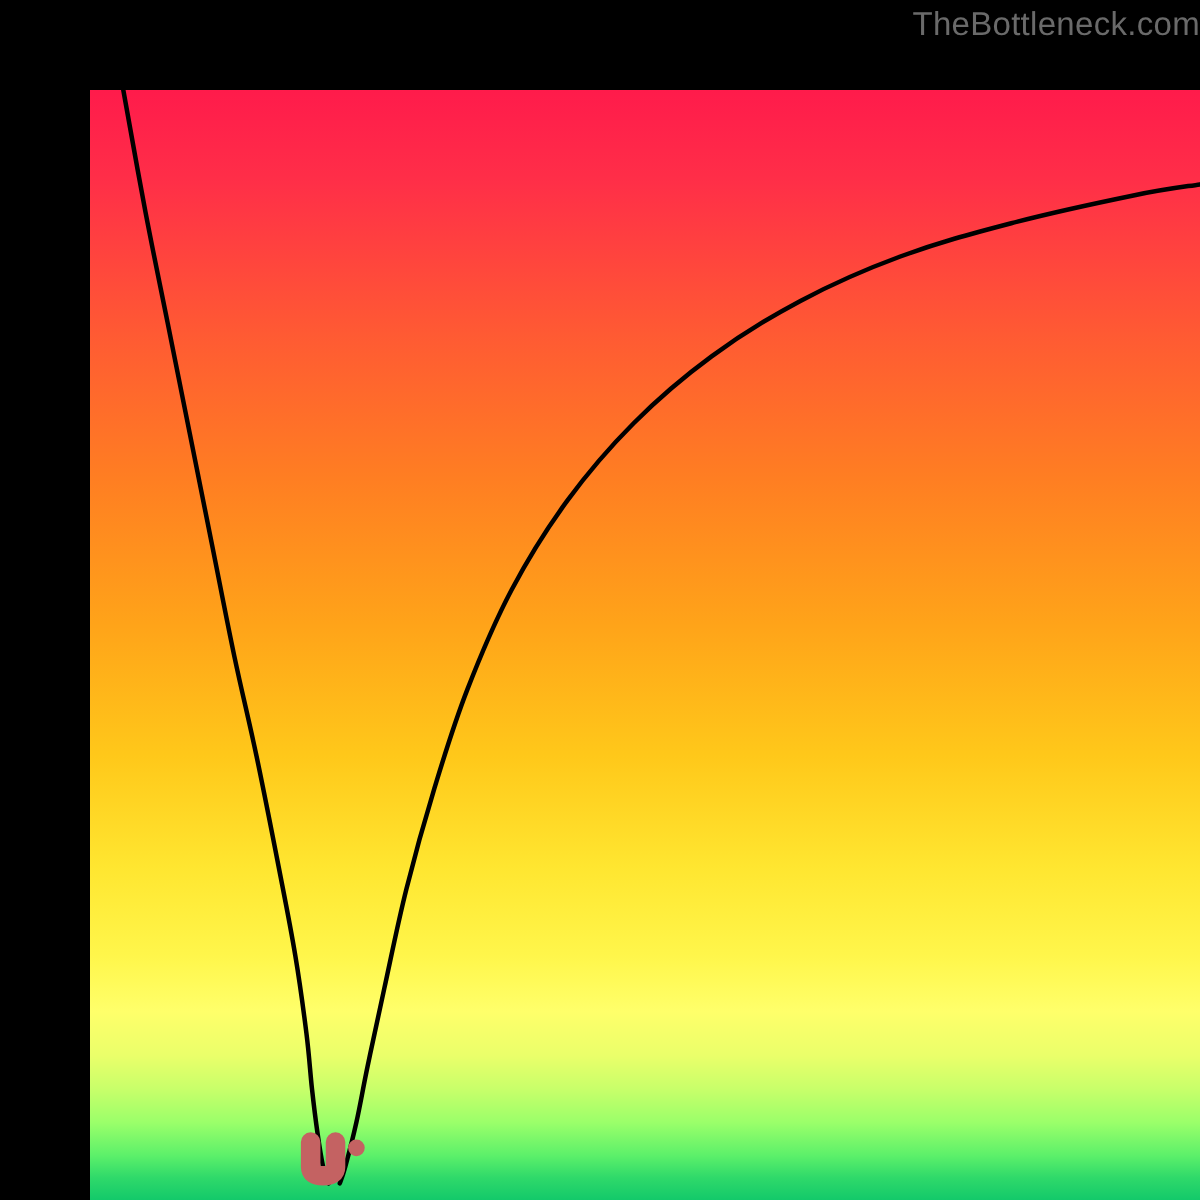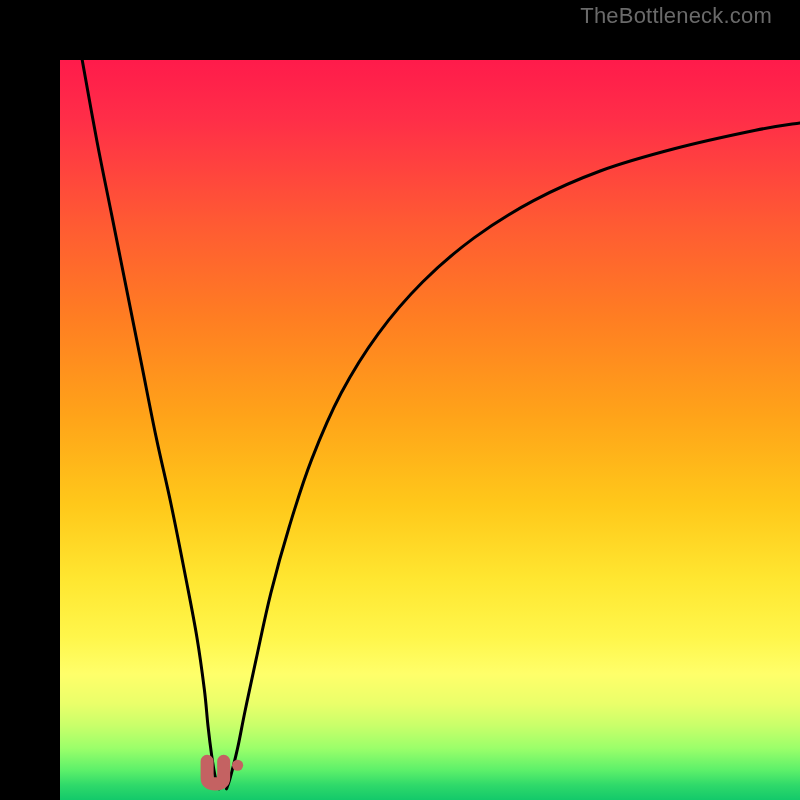--- a/index.html
+++ b/index.html
@@ -50,21 +50,21 @@
     position: absolute;
     top: 0;
     left: 0;
     width: 740px;
     height: 740px;
     pointer-events: none;
   }
   .watermark {
     position: absolute;
     top: 3px;
-    right: 28px;
+    right: 0;
     color: #6a6a6a;
     font-size: 22px;
     font-weight: 400;
     letter-spacing: 0.2px;
     user-select: none;
   }
 </style>
 </head>
 <body>
 

